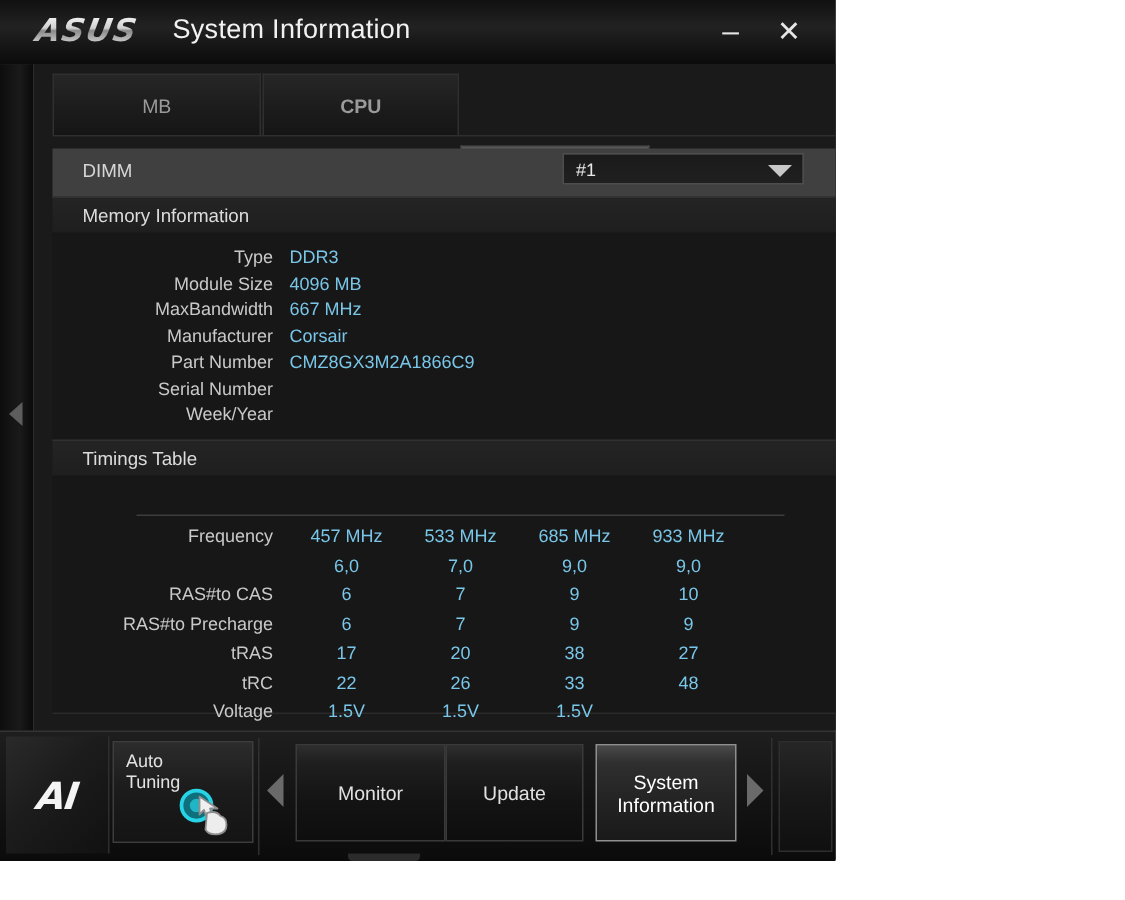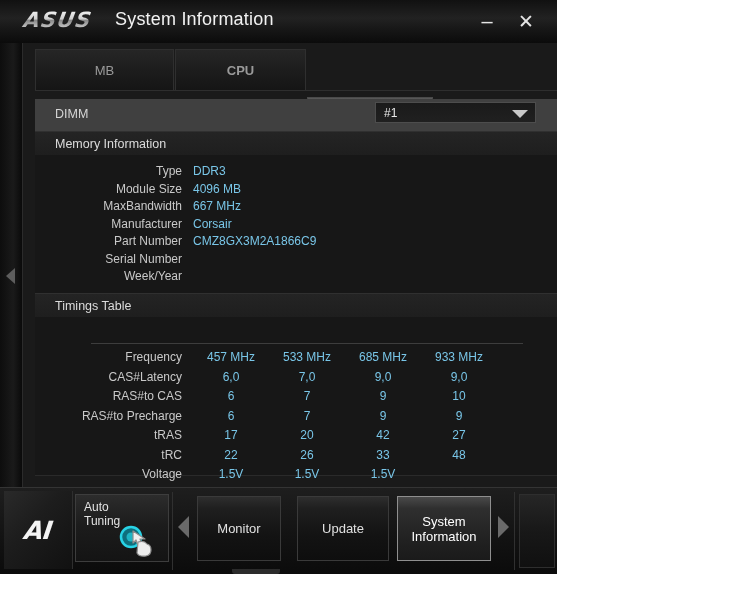--- a/index.html
+++ b/index.html
@@ -359,21 +359,21 @@
     color: #e0e0e0;
     background: linear-gradient(180deg,#2e2e2e 0%, #1f1f1f 18%, #131313 60%, #0e0e0e 100%);
     border: 1px solid #3a3a3a;
     cursor: pointer;
   }
   .tb-btn.active {
     background: linear-gradient(180deg,#4a4a4a 0%, #2f2f2f 18%, #232323 60%, #1a1a1a 100%);
     border: 1px solid #8f8f8f;
     color: #ffffff;
   }
-  .tb-btn-0 { left: 197px; width: 84px; }
+  .tb-btn-0 { left: 197px; width: 100px; }
   .tb-btn-1 { left: 297px; width: 92px; }
   .tb-btn-2 { left: 397px; width: 94px; }
   .tb-endpanel {
     position: absolute;
     left: 519px; top: 6px;
     width: 36px; height: 74px;
     background: linear-gradient(180deg,#262626 0%, #181818 50%, #101010 100%);
     border: 1px solid #2e2e2e;
     box-sizing: border-box;
   }
@@ -462,21 +462,20 @@
         <div class="section-body" id="timings-body">
           <div class="tt-sep"></div>
         <div class="tt-row" style="top: 33px;">
               <div class="tt-rowlabel">Frequency</div>
               <div class="tt-cell" style="left: 158px;">457 MHz</div>
               <div class="tt-cell" style="left: 234px;">533 MHz</div>
               <div class="tt-cell" style="left: 310px;">685 MHz</div>
               <div class="tt-cell" style="left: 386px;">933 MHz</div>
             </div>
             <div class="tt-row" style="top: 52.5px;">
-              <div class="tt-rowlabel">CAS#Latency</div>
               <div class="tt-cell" style="left: 158px;">6,0</div>
               <div class="tt-cell" style="left: 234px;">7,0</div>
               <div class="tt-cell" style="left: 310px;">9,0</div>
               <div class="tt-cell" style="left: 386px;">9,0</div>
             </div>
             <div class="tt-row" style="top: 72px;">
               <div class="tt-rowlabel">RAS#to CAS</div>
               <div class="tt-cell" style="left: 158px;">6</div>
               <div class="tt-cell" style="left: 234px;">7</div>
               <div class="tt-cell" style="left: 310px;">9</div>
@@ -486,21 +485,21 @@
               <div class="tt-rowlabel">RAS#to Precharge</div>
               <div class="tt-cell" style="left: 158px;">6</div>
               <div class="tt-cell" style="left: 234px;">7</div>
               <div class="tt-cell" style="left: 310px;">9</div>
               <div class="tt-cell" style="left: 386px;">9</div>
             </div>
             <div class="tt-row" style="top: 111px;">
               <div class="tt-rowlabel">tRAS</div>
               <div class="tt-cell" style="left: 158px;">17</div>
               <div class="tt-cell" style="left: 234px;">20</div>
-              <div class="tt-cell" style="left: 310px;">42</div>
+              <div class="tt-cell" style="left: 310px;">38</div>
               <div class="tt-cell" style="left: 386px;">27</div>
             </div>
             <div class="tt-row" style="top: 130.5px;">
               <div class="tt-rowlabel">tRC</div>
               <div class="tt-cell" style="left: 158px;">22</div>
               <div class="tt-cell" style="left: 234px;">26</div>
               <div class="tt-cell" style="left: 310px;">33</div>
               <div class="tt-cell" style="left: 386px;">48</div>
             </div>
             <div class="tt-row" style="top: 150px;">

